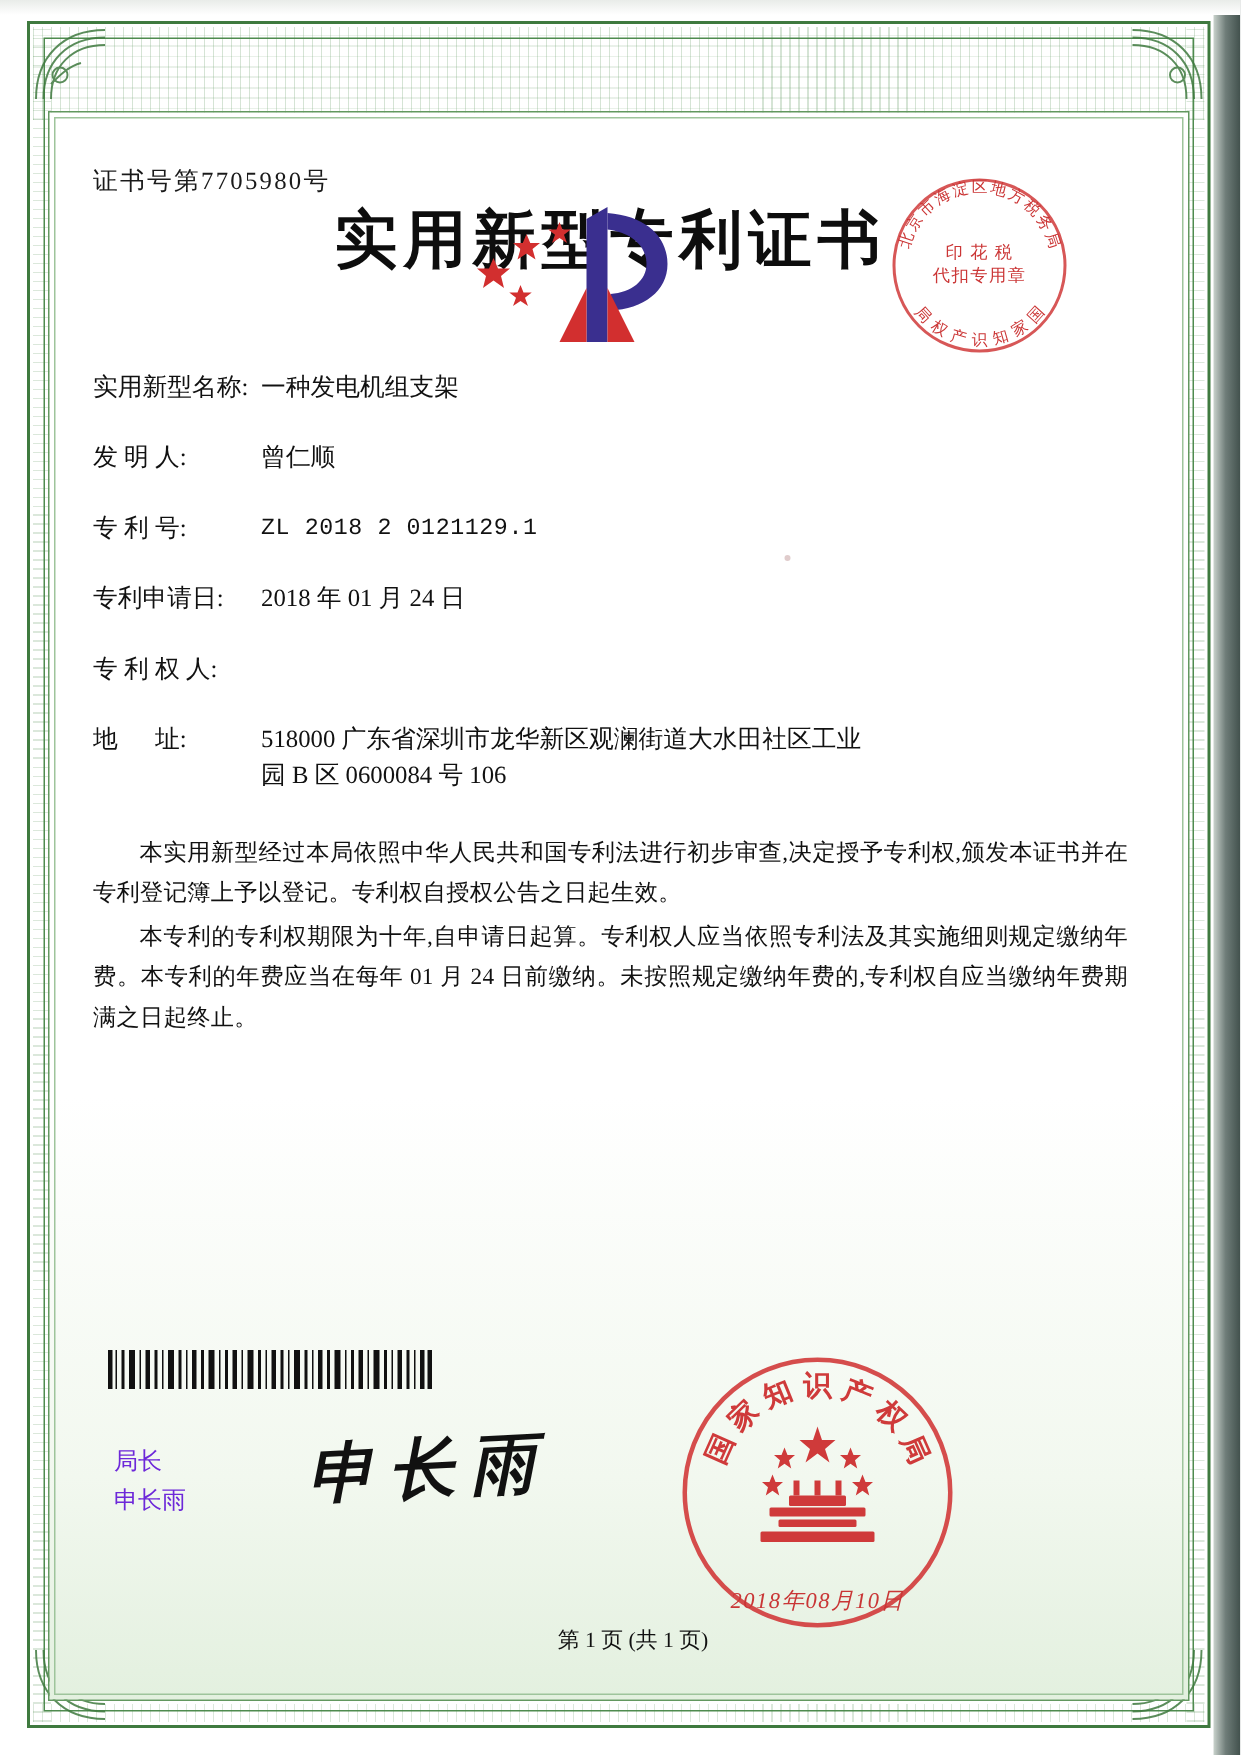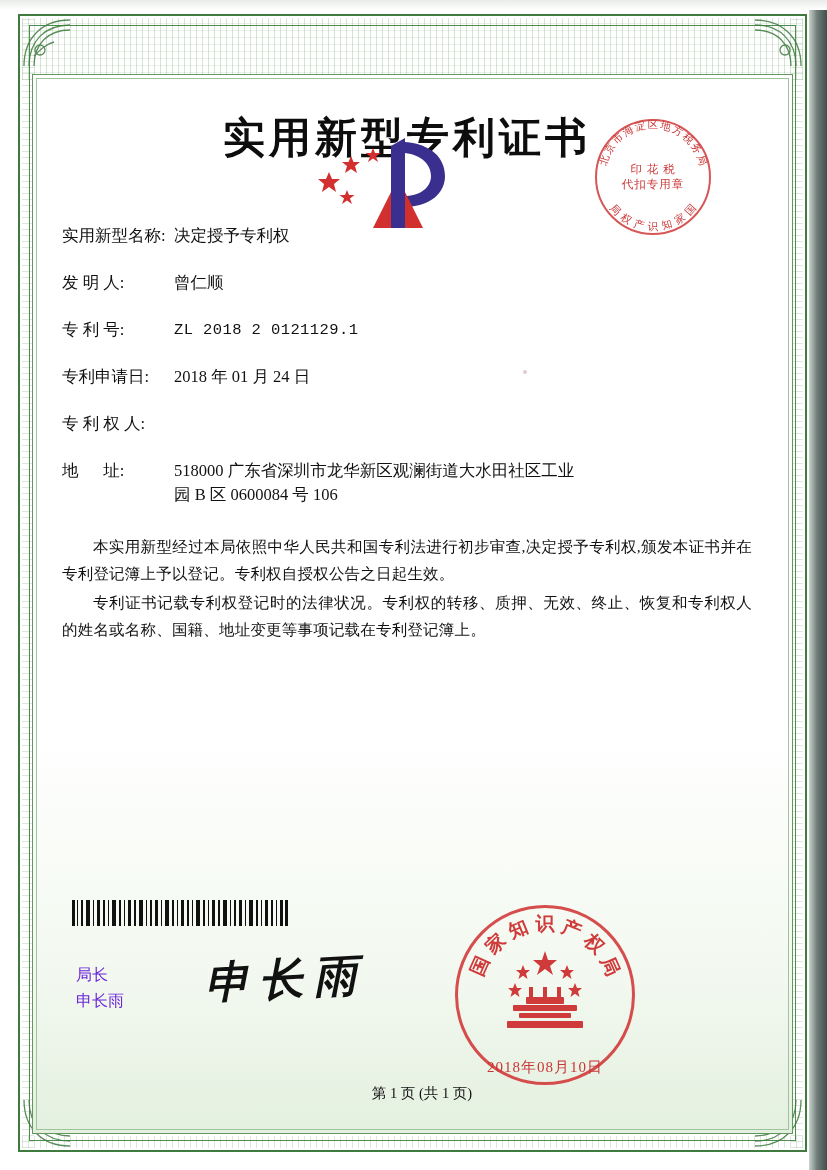--- a/index.html
+++ b/index.html
@@ -288,20 +288,21 @@
   .gs-date {
     position: absolute;
     left: 50%;
     bottom: 8px;
     transform: translateX(-50%);
     color: #c93636;
     font-family: "Liberation Serif", serif;
     font-size: 15px;
     white-space: nowrap;
     letter-spacing: 1px;
+    font-style: italic;
   }
   .gs-emblem {
     position: absolute;
     left: 50%;
     top: 50%;
     transform: translate(-50%,-50%);
     width: 104px;
     height: 104px;
   }
 
@@ -386,20 +387,21 @@
   </div>
 
   <div class="inner-frame">
     <div class="inner-frame2"></div>
   </div>
 
   <div class="dot-artifact"></div>
 
   <div class="content">
 
+    <div class="cert-no">证书号第7705980号</div>
 
     <div class="logo-wrap">
       <svg width="160" height="110" viewBox="0 0 160 110">
         <g fill="#d22f2f">
           <polygon points="12,40 15,47 23,47 17,52 19,60 12,55 5,60 7,52 1,47 9,47"></polygon>
           <polygon points="34,24 36.5,30 43,30 38,34 40,41 34,37 28,41 30,34 25,30 31.5,30"></polygon>
           <polygon points="56,16 58,21 63.5,21 59,24.5 61,30 56,26.6 51,30 53,24.5 48.5,21 54,21"></polygon>
           <polygon points="30,58 32,63 37.5,63 33,66.5 35,72 30,68.6 25,72 27,66.5 22.5,63 28,63"></polygon>
         </g>
         <path d="M74 96 L74 14 L88 6 L88 96 Z" fill="#3a2f8f"></path>
@@ -435,21 +437,21 @@
         <div>印 花 税</div>
         <div>代扣专用章</div>
       </div>
     </div>
 
     <div class="title">实用新型专利证书</div>
 
     <div class="fields" id="fields-host">
         <div class="field-row">
           <div class="field-label">实用新型名称:</div>
-          <div class="field-value">决定授予专利权</div>
+          <div class="field-value">一种发电机组支架</div>
         </div>
         <div class="field-row">
           <div class="field-label">发 明 人:</div>
           <div class="field-value">曾仁顺</div>
         </div>
         <div class="field-row">
           <div class="field-label">专 利 号:</div>
           <div class="field-value mono">ZL 2018 2 0121129.1</div>
         </div>
         <div class="field-row">
@@ -460,21 +462,21 @@
           <div class="field-label">专 利 权 人:</div>
         </div>
         <div class="field-row">
           <div class="field-label">地      址:</div>
           <div class="field-value">518000  广东省深圳市龙华新区观澜街道大水田社区工业<div>园 B 区 0600084 号 106</div></div>
         </div>
       </div>
 
     <div class="paragraphs" id="paragraphs-host">
         <p>本实用新型经过本局依照中华人民共和国专利法进行初步审查,决定授予专利权,颁发本证书并在专利登记簿上予以登记。专利权自授权公告之日起生效。</p>
-        <p>专利证书记载专利权登记时的法律状况。专利权的转移、质押、无效、终止、恢复和专利权人的姓名或名称、国籍、地址变更等事项记载在专利登记簿上。</p>
+        <p>本专利的专利权期限为十年,自申请日起算。专利权人应当依照专利法及其实施细则规定缴纳年费。本专利的年费应当在每年 01 月 24 日前缴纳。未按照规定缴纳年费的,专利权自应当缴纳年费期满之日起终止。</p>
       </div>
 
   </div>
 
   <div class="barcode">
     <svg width="216" height="26" viewBox="0 0 216 26" preserveAspectRatio="none">
       <g fill="#111">
         <rect x="0" y="0" width="3" height="26"></rect>
           <rect x="5" y="0" width="1" height="26"></rect>
         <rect x="9" y="0" width="2" height="26"></rect>

